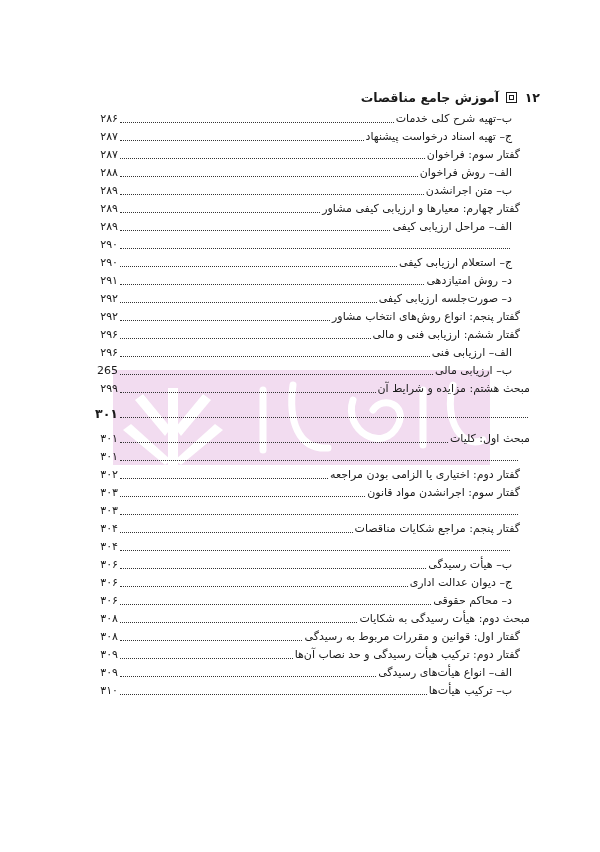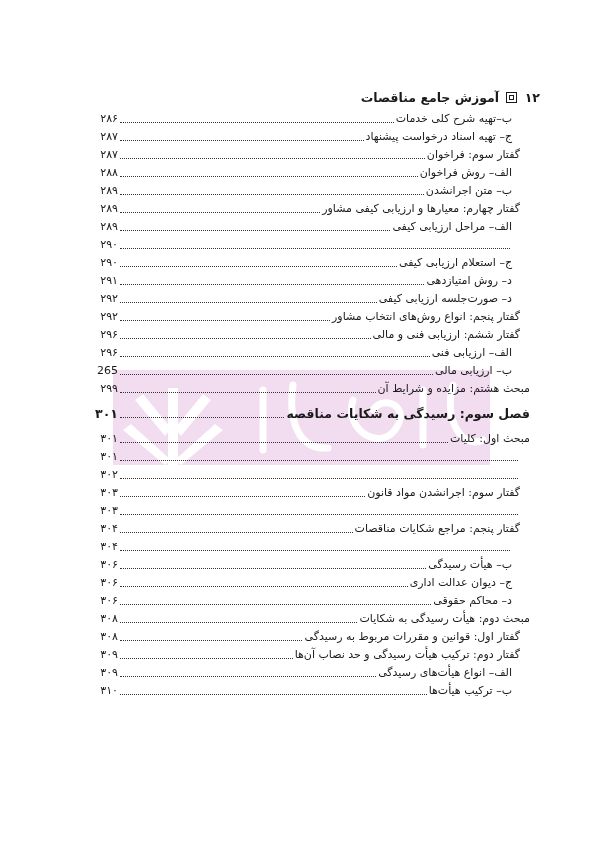--- a/index.html
+++ b/index.html
@@ -146,35 +146,35 @@
       <span class="dots"></span>
       <span class="page">265</span>
     </div>
     <div class="row lvl1">
       <span class="title">مبحث هشتم: مزایده و شرایط آن</span>
       <span class="dots"></span>
       <span class="page">۲۹۹</span>
     </div>
     <div class="gap"></div>
     <div class="row chapter lvl1">
-      <span class="title">فصل سوم: رسیدگی به شکایات مناقصه</span>
       <span class="dots"></span>
       <span class="page">۳۰۱</span>
     </div>
     <div class="gap"></div>
     <div class="row lvl1">
       <span class="title">مبحث اول: کلیات</span>
       <span class="dots"></span>
       <span class="page">۳۰۱</span>
     </div>
     <div class="row lvl2">
       <span class="dots"></span>
       <span class="page">۳۰۱</span>
     </div>
     <div class="row lvl2">
+      <span class="title">گفتار دوم: اختیاری یا الزامی بودن مراجعه</span>
       <span class="dots"></span>
       <span class="page">۳۰۲</span>
     </div>
     <div class="row lvl2">
       <span class="title">گفتار سوم: اجرانشدن مواد قانون</span>
       <span class="dots"></span>
       <span class="page">۳۰۳</span>
     </div>
     <div class="row lvl2">
       <span class="dots"></span>

